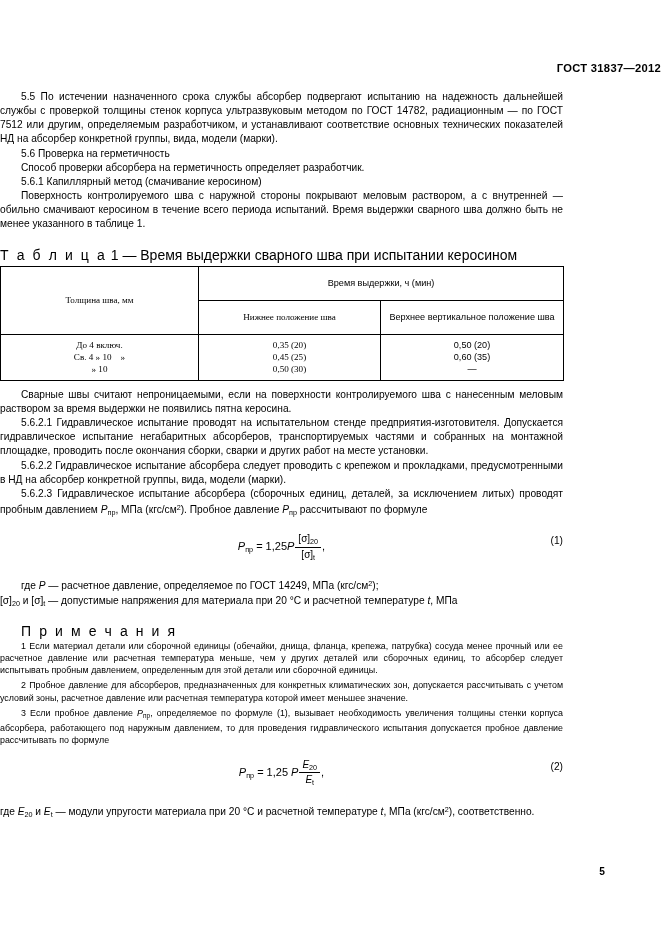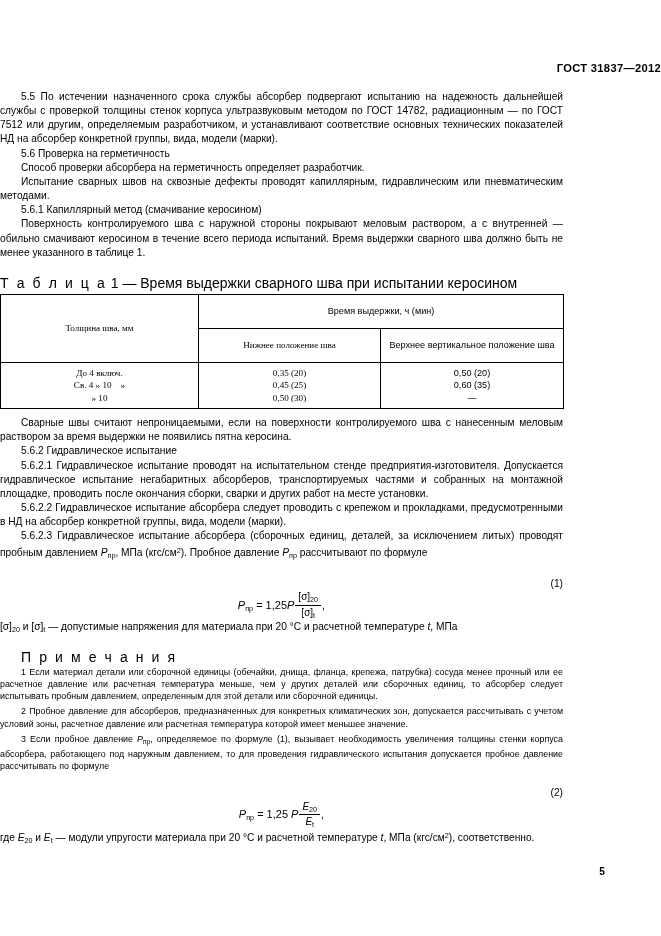--- a/index.html
+++ b/index.html
@@ -127,21 +127,21 @@
   }
   .formula .eq {
     display: inline-block;
     position: relative;
     top: 0;
   }
   .frac {
     display: inline-block;
     vertical-align: middle;
     text-align: center;
-    margin: 16px 1px;
+    margin: 0 1px;
     position: relative;
     top: -0.5px;
   }
   .frac .top {
     display: block;
     padding: 0 3px 1px 3px;
     border-bottom: 1px solid #000;
     font-size: 10px;
   }
   .frac .bot {
@@ -205,21 +205,20 @@
 
   <div class="doc-header">
     <span>ГОСТ 31837—2012</span>
   </div>
 
   <div class="body-block">
 
     <p class="par ind">5.5  По истечении назначенного срока службы абсорбер подвергают испытанию на надежность дальнейшей службы с проверкой толщины стенок корпуса ультразвуковым методом по ГОСТ 14782, радиационным — по ГОСТ 7512 или другим, определяемым разработчиком, и устанавливают соответствие основных технических показателей НД на абсорбер конкретной группы, вида, модели (марки).</p>
     <p class="par ind">5.6  Проверка на герметичность</p>
     <p class="par ind">Способ проверки абсорбера на герметичность определяет разработчик.</p>
-    <p class="par ind">Испытание сварных швов на сквозные дефекты проводят капиллярным, гидравлическим или пневматическим методами.</p>
     <p class="par ind">5.6.1  Капиллярный метод (смачивание керосином)</p>
     <p class="par ind">Поверхность контролируемого шва с наружной стороны покрывают меловым раствором, а с внутренней — обильно смачивают керосином в течение всего периода испытаний. Время выдержки сварного шва должно быть не менее указанного в таблице 1.</p>
 
     <div class="table-caption">
       <span class="sp">Т а б л и ц а</span>
       <span>1</span>
       <span>— Время выдержки сварного шва при испытании керосином</span>
     </div>
 
     <table class="gost">
@@ -253,34 +252,34 @@
             <span class="ln">0,60 (35)</span>
             <span class="ln">—</span>
           </td>
         </tr>
       </tbody>
     </table>
 
     <div class="spacer-sm"></div>
 
     <p class="par ind">Сварные швы считают непроницаемыми, если на поверхности контролируемого шва с нанесенным меловым раствором за время выдержки не появились пятна керосина.</p>
-    <p class="par ind">5.6.2  Гидравлическое испытание</p>
     <p class="par ind">5.6.2.1  Гидравлическое испытание проводят на испытательном стенде предприятия-изготовителя. Допускается гидравлическое испытание негабаритных абсорберов, транспортируемых частями и собранных на монтажной площадке, проводить после окончания сборки, сварки и других работ на месте установки.</p>
     <p class="par ind">5.6.2.2  Гидравлическое испытание абсорбера следует проводить с крепежом и прокладками, предусмотренными в НД на абсорбер конкретной группы, вида, модели (марки).</p>
 
     <p class="par ind"><span>5.6.2.3  Гидравлическое испытание абсорбера (сборочных единиц, деталей, за исключением литых) проводят пробным давлением </span><i>P</i><sub>пр</sub><span>, МПа (кгс/см</span><sup>2</sup><span>). Пробное давление </span><i>P</i><sub>пр</sub><span> рассчитывают по формуле</span></p>
 
     <div class="formula-row">
       <div class="formula">
         <span class="eq"><i>P</i><sub>пр</sub>
           <span>= 1,25</span><i>P</i><span class="frac"><span class="top"><span>[σ]</span><sub>20</sub></span><span class="bot"><span>[σ]</span><sub>t</sub></span></span><span>,</span></span>
       </div>
       <div class="eqnum">(1)</div>
     </div>
 
+    <p class="par ind"><span>где </span><i>P</i><span> — расчетное давление, определяемое по ГОСТ 14249, МПа (кгс/см</span><sup>2</sup><span>);</span></p>
 
     <p class="par"><span>[σ]</span><sub>20</sub><span> и </span><span>[σ]</span><sub>t</sub><span> — допустимые напряжения для материала при 20 °С и расчетной температуре </span><i>t</i><span>, МПа</span>
     </p>
 
     <div class="notes">
       <div class="notes-title">П р и м е ч а н и я</div>
       <p class="note">1  Если материал детали или сборочной единицы (обечайки, днища, фланца, крепежа, патрубка) сосуда менее прочный или ее  расчетное давление или расчетная температура меньше, чем у других деталей или сборочных единиц, то абсорбер следует испытывать пробным давлением, определенным для этой детали или сборочной единицы.</p>
       <div class="spacer-xs"></div>
       <p class="note">2  Пробное давление для абсорберов, предназначенных для конкретных климатических зон, допускается рассчитывать с учетом условий зоны, расчетное давление или расчетная температура которой имеет меньшее значение.</p>
       <div class="spacer-xs"></div>

